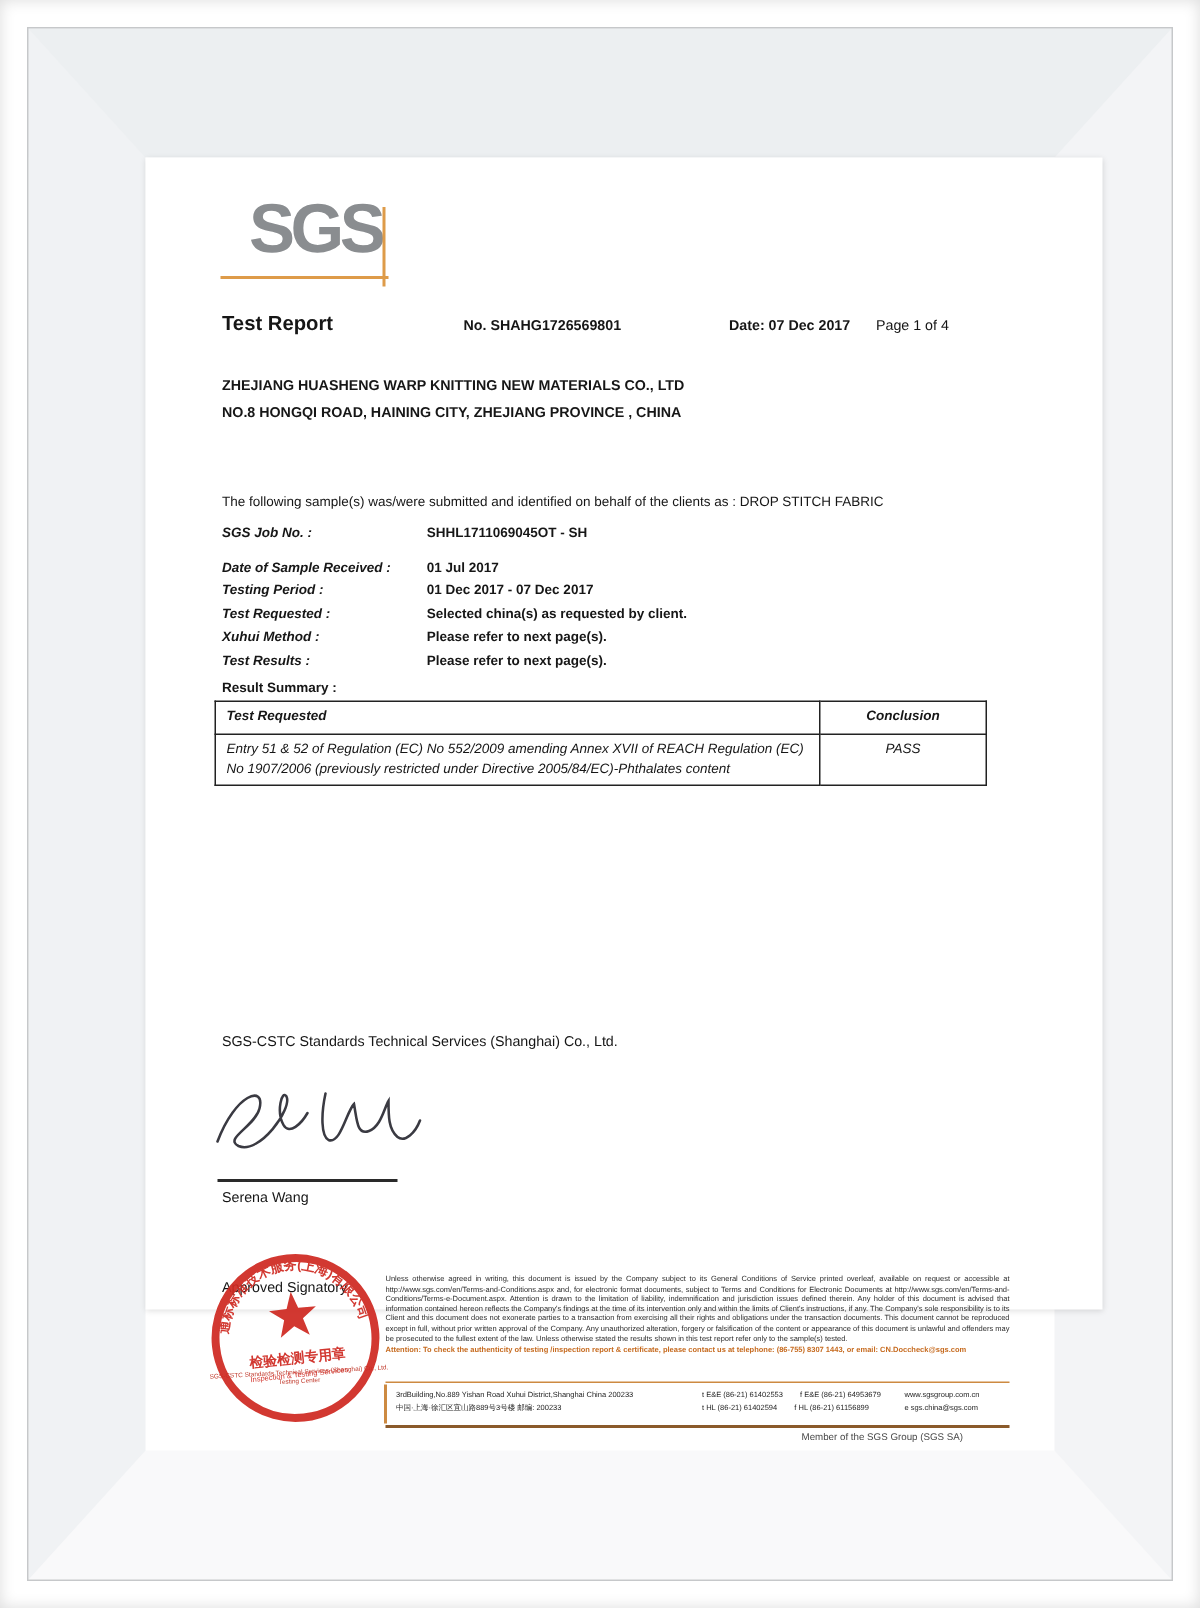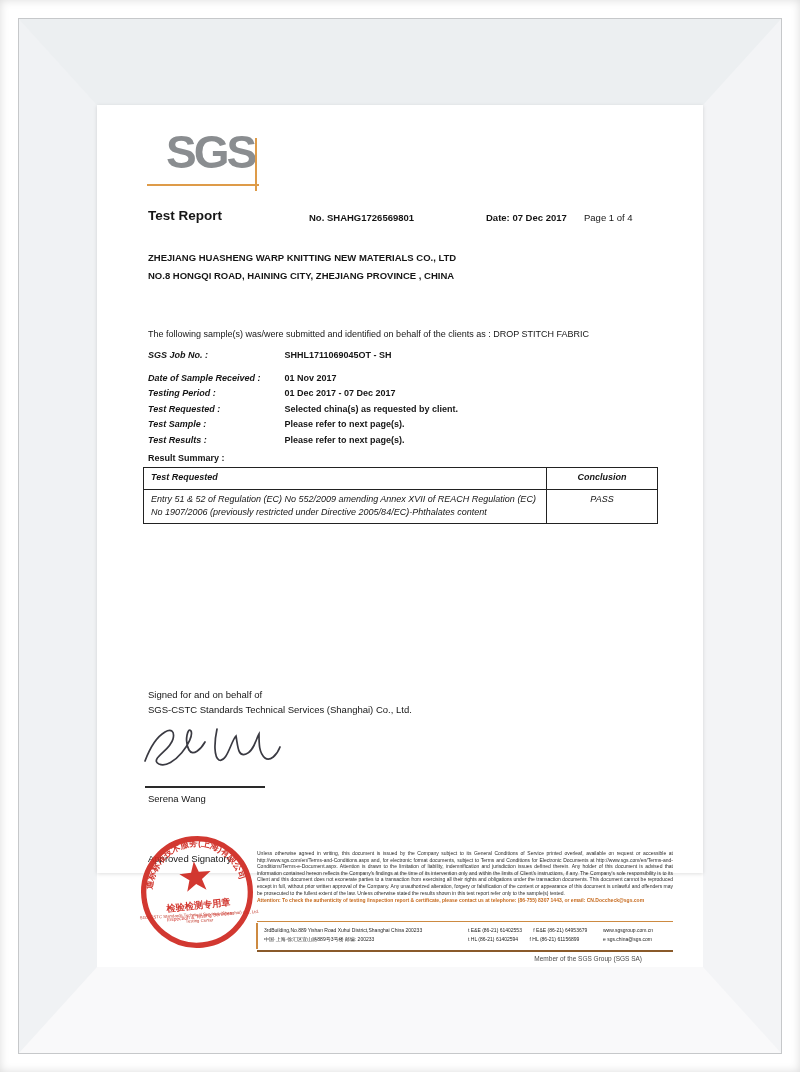--- a/index.html
+++ b/index.html
@@ -5,21 +5,21 @@
   html,body{margin:0;padding:0;background:#e9e9e9;}
   .photo{position:relative;width:800px;height:1072px;background:#ffffff;overflow:hidden;
          font-family:"Liberation Sans", sans-serif;}
   .photo-edge{position:absolute;inset:0;box-shadow:inset 0 0 10px rgba(0,0,0,.14);pointer-events:none;z-index:5;}
   
   .frame-bevel{position:absolute;inset:19px;background:#ffffff;
                border-style:solid;border-width:86px 78px 86px 78px;
                border-color:#eceff1 #f3f4f6 #f9f9fa #f0f2f4;
                outline:1px solid #c6c8ca;}
   .doc{position:relative;width:606px;height:768px;background:#fff;color:#161616;
-       box-shadow:0 1px 4px rgba(0,0,0,.13);}
+       box-shadow:0 1px 4px rgba(0,0,0,.13);padding-left:32px;}
   .abs{position:absolute;}
   
   .sgs-logo{left:69px;top:24px;font-size:46px;font-weight:700;letter-spacing:-3px;color:#8a8d90;line-height:1;}
   .logo-hline{left:50px;top:79px;width:112px;height:2px;background:#de9b49;}
   .logo-vline{left:158px;top:33px;width:2px;height:53px;background:#de9b49;}
   
   .h-title{left:51px;top:103px;font-size:13.5px;font-weight:700;}
   .h-no{left:212px;top:107px;font-size:9.5px;font-weight:700;}
   .h-date{left:389px;top:107px;font-size:9.5px;font-weight:700;}
   .h-page{left:487px;top:107px;font-size:9.5px;font-weight:400;}
@@ -84,32 +84,32 @@
       </div>
 
       <div class="abs intro">The following sample(s) was/were submitted and identified on behalf of the clients as : DROP STITCH FABRIC</div>
 
       <div class="abs info-row" style="top:245px">
         <span class="info-label">SGS Job No. :</span>
         <span class="info-value">SHHL1711069045OT - SH</span>
       </div>
       <div class="abs info-row" style="top:268px">
         <span class="info-label">Date of Sample Received :</span>
-        <span class="info-value">01 Nov 2017</span>
+        <span class="info-value">01 Jul 2017</span>
       </div>
       <div class="abs info-row" style="top:283px">
         <span class="info-label">Testing Period :</span>
         <span class="info-value">01 Dec 2017 - 07 Dec 2017</span>
       </div>
       <div class="abs info-row" style="top:299px">
         <span class="info-label">Test Requested :</span>
         <span class="info-value">Selected china(s) as requested by client.</span>
       </div>
       <div class="abs info-row" style="top:314px">
-        <span class="info-label">Test Sample :</span>
+        <span class="info-label">Xuhui Method :</span>
         <span class="info-value">Please refer to next page(s).</span>
       </div>
       <div class="abs info-row" style="top:330px">
         <span class="info-label">Test Results :</span>
         <span class="info-value">Please refer to next page(s).</span>
       </div>
 
       <div class="abs rs-label">Result Summary :</div>
 
       <table class="abs rtable">
@@ -119,21 +119,20 @@
           <th class="col-conc">Conclusion</th>
         </tr>
         <tr>
           <td>Entry 51 &amp; 52 of Regulation (EC) No 552/2009 amending Annex XVII of REACH Regulation (EC) No 1907/2006 (previously restricted under Directive 2005/84/EC)-Phthalates content</td>
           <td class="col-conc">PASS</td>
         </tr>
       </tbody>
         </table>
 
       <div class="abs sign-intro">
-        <div>Signed for and on behalf of</div>
         <div>SGS-CSTC Standards Technical Services (Shanghai) Co., Ltd.</div>
       </div>
       <svg class="abs sig-svg" width="170" height="62" viewBox="0 0 170 62">
         <path d="M8 44 C 20 12, 40 6, 36 22 C 33 34, 12 42, 22 47 C 36 53, 58 22, 54 14 C 51 9, 47 24, 52 33 C 56 40, 64 32, 68 25
                  M 80 12 C 77 26, 77 40, 82 43 C 90 46, 94 24, 99 19 C 101 30, 101 40, 109 37 C 117 34, 119 22, 122 17 C 122 27, 122 36, 128 41 C 133 45, 140 38, 143 30" fill="none" stroke="#3a3a42" stroke-width="1.7" stroke-linecap="round"></path>
       </svg>
       <div class="abs sig-line"></div>
       <div class="abs sig-name">Serena Wang</div>
       <div class="abs sig-title">Approved Signatory</div>
 

